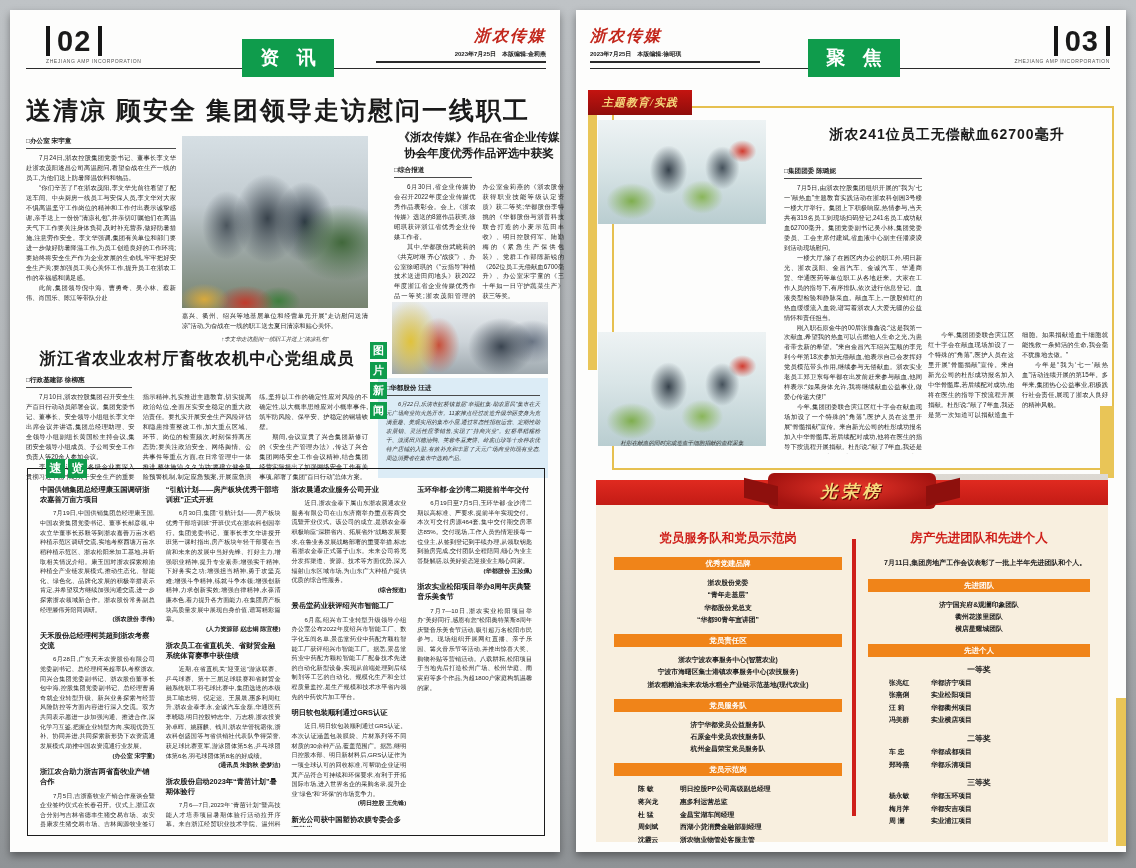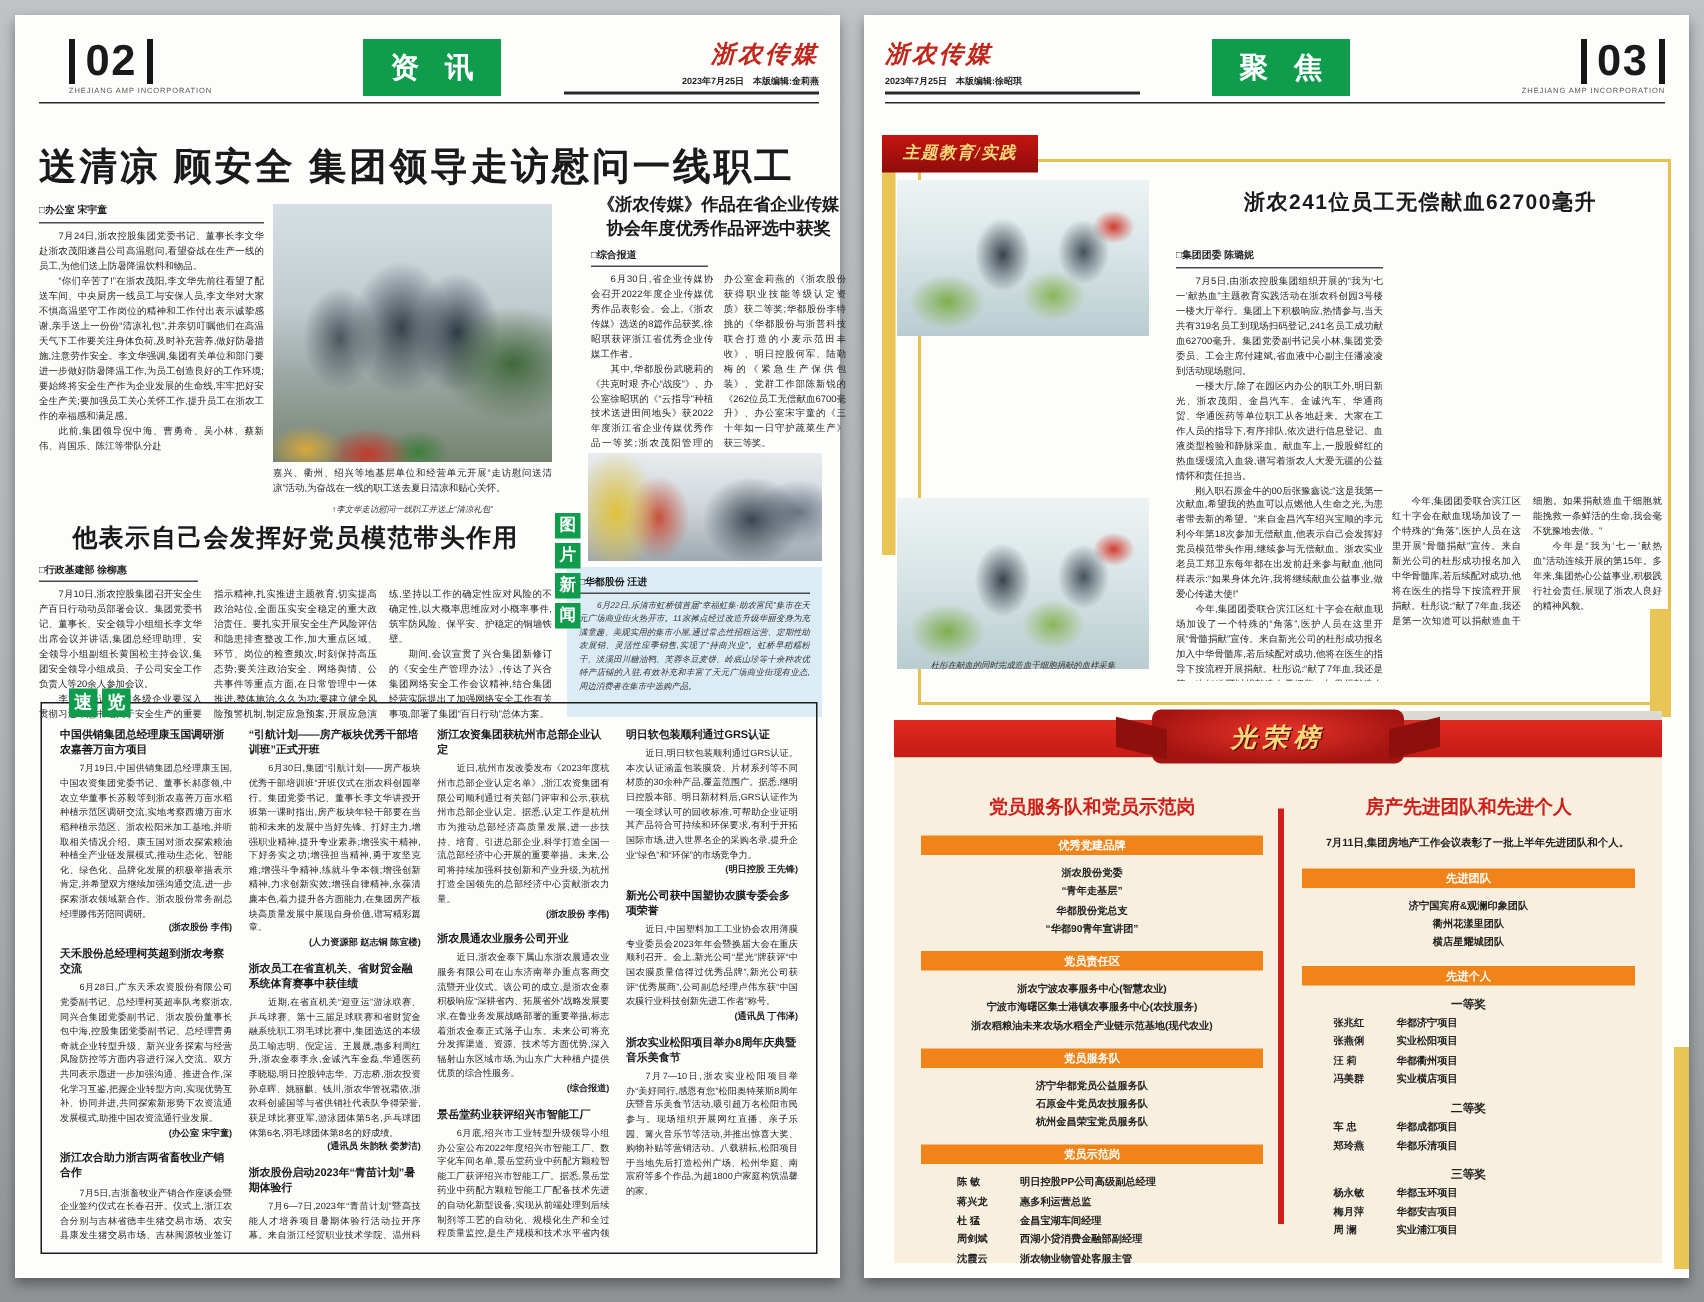--- a/index.html
+++ b/index.html
@@ -12,21 +12,21 @@
         box-shadow:0 4px 8px rgba(0,0,0,.38);}
   #page-left{left:10px;}
   #page-right{left:576px;}
 
   
   .ph-rule{position:absolute;height:1px;background:#2a2a2a;}
   .pgnum-wrap{position:absolute;top:16px;}
   .pgnum{font-size:29px;font-weight:900;line-height:30px;letter-spacing:1px;
          padding:0 7px;border-left:4px solid #161616;border-right:4px solid #161616;display:inline-block;}
   .org{font-size:5px;letter-spacing:.6px;color:#555;margin-top:2px;}
-  .section-box{position:absolute;top:16px;background:#0f9c4c;color:#fff;font-weight:700;
+  .section-box{position:absolute;top:29px;background:#0f9c4c;color:#fff;font-weight:700;
                font-size:19px;text-align:center;width:92px;padding:6px 0;letter-spacing:6px;text-indent:6px;}
   .mast-wrap{position:absolute;top:16px;width:170px;}
   .masthead{color:#c2261b;font-weight:700;font-size:16px;font-style:italic;
             font-family:"Liberation Serif",serif;letter-spacing:2px;}
   .dateline{font-size:6px;font-weight:700;color:#222;margin-top:3px;
             border-bottom:2px solid #2a2a2a;padding-bottom:2px;}
 
   
   .byline{font-size:6.6px;font-weight:700;border-bottom:1px solid #4a4a4a;
           padding-bottom:2px;margin-bottom:4px;}
@@ -195,21 +195,21 @@
         <div class="sq">闻</div>
       </div>
     <div class="pn-photo photo ph-market"></div>
     <div class="pn-cap">
       <div class="byline">□华都股份 汪进</div>
       <div class="caption" style="text-indent:12px;">6月22日,乐清市虹桥镇首届“幸福虹集·助农富民”集市在天元广场商业街火热开市。11家摊点经过改造升级华丽变身为充满童趣、美观实用的集市小屋,通过常态性招租运营、定期性助农展销、灵活性应季销售,实现了“持商兴业”。虹桥早稻糯粉干、淡溪田川糖油鸭、芙蓉冬豆麦饼、岭底山珍等十余种农优特产店铺的入驻,有效补充和丰富了天元广场商业街现有业态,周边消费者在集市中选购产品。</div>
     </div>
   </div>
 
   <div class="safety">
-    <h3>他表示自己会发挥好党员模范带头作用</h3>
+    <h3>浙江省农业农村厅畜牧农机中心党组成员</h3>
     <div class="byline" style="width:106px;">□行政基建部 徐柳惠</div>
     <div class="cols bodytext">
         <p>7月10日,浙农控股集团召开安全生产百日行动动员部署会议。集团党委书记、董事长、安全领导小组组长李文华出席会议并讲话,集团总经理助理、安全领导小组副组长黄国松主持会议,集团安全领导小组成员、子公司安全工作负责人等20余人参加会议。</p>
         <p>李文华强调,集团各级企业要深入贯彻习近平总书记关于安全生产的重要指示精神,扎实推进主题教育,切实提高政治站位,全面压实安全稳定的重大政治责任。要扎实开展安全生产风险评估和隐患排查整改工作,加大重点区域、环节、岗位的检查频次,时刻保持高压态势;要关注政治安全、网络舆情、公共事件等重点方面,在日常管理中一体推进,整体施治,久久为功;要建立健全风险预警机制,制定应急预案,开展应急演练,坚持以工作的确定性应对风险的不确定性,以大概率思维应对小概率事件,筑牢防风险、保平安、护稳定的铜墙铁壁。</p>
         <p>期间,会议宣贯了兴合集团新修订的《安全生产管理办法》,传达了兴合集团网络安全工作会议精神,结合集团经营实际提出了加强网络安全工作有关事项,部署了集团“百日行动”总体方案。</p>
       </div>
   </div>
 
   <div class="briefs">
     <div class="briefs-label" id="briefs-label">
@@ -251,27 +251,20 @@
             <span class="credit">(通讯员 朱韵秋 娄梦洁)</span>
           </div>
         </div>
         <div class="brief-item">
           <h4>浙农股份启动2023年“青苗计划”暑期体验行</h4>
           <div class="bodytext">
             <p>7月6—7日,2023年“青苗计划”暨高技能人才培养项目暑期体验行活动拉开序幕。来自浙江经贸职业技术学院、温州科技职业学院的14位学生参加集训,学习企业文化、安全法律、农资商品质量及常见农资使用和作物解决方案案例等课程,并同惠多利、浙农金泰、现代农业三家浙农单位进行双向选择,奔赴基层一线田间地头开展暑期体验实习。</p>
           </div>
         </div>
         <div class="brief-item">
-          <h4>浙江农资集团获杭州市总部企业认定</h4>
-          <div class="bodytext">
-            <p>近日,杭州市发改委发布《2023年度杭州市总部企业认定名单》,浙江农资集团有限公司顺利通过有关部门评审和公示,获杭州市总部企业认定。据悉,认定工作是杭州市为推动总部经济高质量发展,进一步扶持、培育、引进总部企业,科学打造全国一流总部经济中心开展的重要举措。未来,公司将持续加强科技创新和产业升级,为杭州打造全国领先的总部经济中心贡献浙农力量。</p>
-            <span class="credit">(浙农股份 李伟)</span>
-          </div>
-        </div>
-        <div class="brief-item">
           <h4>浙农晨通农业服务公司开业</h4>
           <div class="bodytext">
             <p>近日,浙农金泰下属山东浙农晨通农业服务有限公司在山东济南举办重点客商交流暨开业仪式。该公司的成立,是浙农金泰积极响应“深耕省内、拓展省外”战略发展要求,在鲁业务发展战略部署的重要举措,标志着浙农金泰正式落子山东。未来公司将充分发挥渠道、资源、技术等方面优势,深入辐射山东区域市场,为山东广大种植户提供优质的综合性服务。</p>
             <span class="credit">(综合报道)</span>
           </div>
         </div>
         <div class="brief-item">
           <h4>景岳堂药业获评绍兴市智能工厂</h4>
           <div class="bodytext">
             <p>6月底,绍兴市工业转型升级领导小组办公室公布2022年度绍兴市智能工厂、数字化车间名单,景岳堂药业中药配方颗粒智能工厂获评绍兴市智能工厂。据悉,景岳堂药业中药配方颗粒智能工厂配备技术先进的自动化新型设备,实现从前端处理到后续制剂等工艺的自动化、规模化生产和全过程质量监控,是生产规模和技术水平省内领先的中药饮片加工平台。</p>
@@ -282,20 +275,27 @@
           <div class="bodytext">
             <p>近日,明日软包装顺利通过GRS认证。本次认证涵盖包装膜袋、片材系列等不同材质的30余种产品,覆盖范围广。据悉,继明日控股本部、明日新材料后,GRS认证作为一项全球认可的回收标准,可帮助企业证明其产品符合可持续和环保要求,有利于开拓国际市场,进入世界名企的采购名录,提升企业“绿色”和“环保”的市场竞争力。</p>
             <span class="credit">(明日控股 王先锋)</span>
           </div>
         </div>
         <div class="brief-item">
           <h4>新光公司获中国塑协农膜专委会多项荣誉</h4>
           <div class="bodytext">
             <p>近日,中国塑料加工工业协会农用薄膜专业委员会2023年年会暨换届大会在重庆顺利召开。会上,新光公司“星光”牌获评“中国农膜质量信得过优秀品牌”,新光公司获评“优秀展商”,公司副总经理卢伟东获“中国农膜行业科技创新先进工作者”称号。</p>
             <span class="credit">(通讯员 丁伟泽)</span>
+          </div>
+        </div>
+        <div class="brief-item">
+          <h4>玉环华都·金沙湾二期提前半年交付</h4>
+          <div class="bodytext">
+            <p>6月19日至7月5日,玉环华都·金沙湾二期以高标准、严要求,提前半年实现交付。本次可交付房源464套,集中交付期交房率达85%。交付现场,工作人员热情迎接每一位业主,从签到登记到手续办理,从领取钥匙到验房完成,交付团队全程陪同,细心为业主答疑解惑,以美好姿态迎接业主顺心回家。</p>
+            <span class="credit">(华都股份 王汝佩)</span>
           </div>
         </div>
         <div class="brief-item">
           <h4>浙农实业松阳项目举办8周年庆典暨音乐美食节</h4>
           <div class="bodytext">
             <p>7月7—10日,浙农实业松阳项目举办“美好同行,感恩有您”松阳奥特莱斯8周年庆暨音乐美食节活动,吸引超万名松阳市民参与。现场组织开展网红直播、亲子乐园、篝火音乐节等活动,并推出惊喜大奖、购物补贴等营销活动。八载耕耘,松阳项目于当地先后打造松州广场、松州华庭、南宸府等多个作品,为超1800户家庭构筑温馨的家。</p>
           </div>
         </div>
       </div>
   </div>

